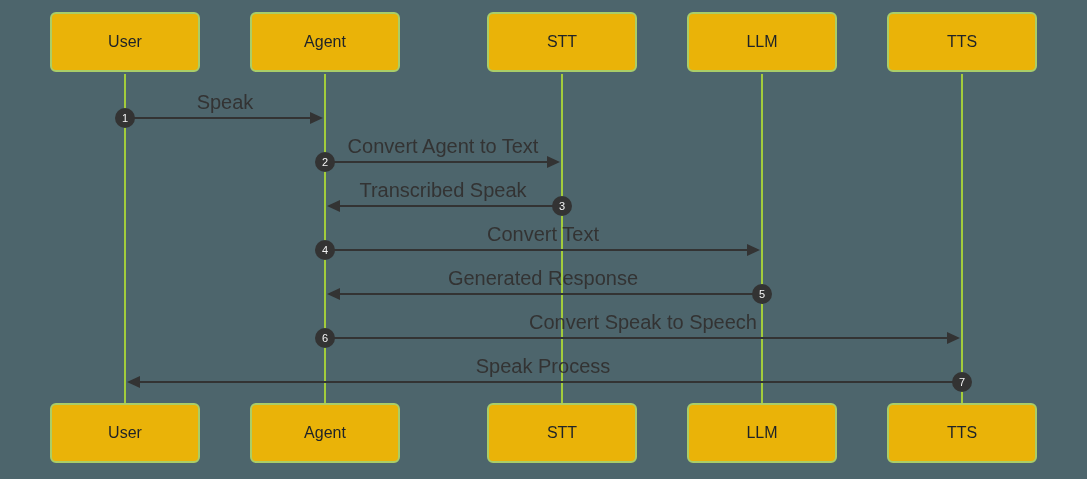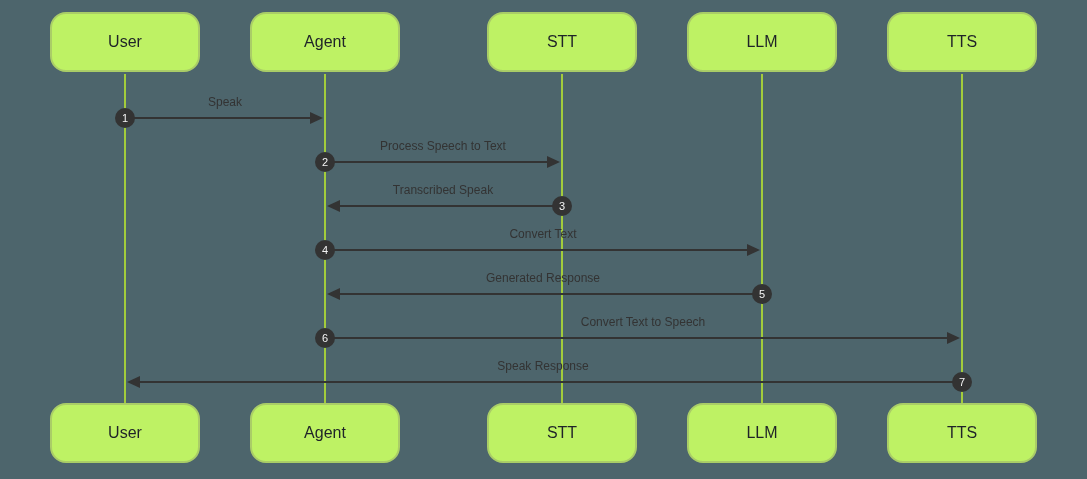--- a/index.html
+++ b/index.html
@@ -7,40 +7,40 @@
     width: 1087px; height: 479px; overflow: hidden;
     font-family: "Liberation Sans", "DejaVu Sans", sans-serif;
   }
   #stage {
     position: relative; width: 1087px; height: 479px;
     background: #4d656c;
   }
   .actor-box {
     position: absolute;
     width: 150px; height: 60px;
-    background: #bef264;
+    background: #eab308;
     border: 2px solid #aacd67;
-    border-radius: 16px;
+    border-radius: 6px;
     box-sizing: border-box;
     display: flex; align-items: center; justify-content: center;
     font-size: 16px; color: #1f2328;
   }
   .lifeline {
     position: absolute;
     width: 2px; top: 74px; height: 329px;
     background: #a3cc3c;
   }
   .msg-line {
     position: absolute; height: 2px; background: #333333;
   }
   .msg-label {
     position: absolute;
     transform: translateX(-50%);
     height: 18px; line-height: 18px;
-    font-size: 12px; color: #333333;
+    font-size: 20px; color: #333333;
     white-space: nowrap;
   }
   .arrowhead {
     position: absolute; width: 0; height: 0;
     border-top: 6px solid transparent;
     border-bottom: 6px solid transparent;
   }
   .arrowhead.right { border-left: 13px solid #333333; }
   .arrowhead.left  { border-right: 13px solid #333333; }
   .seq-badge {
@@ -76,21 +76,21 @@
   <div class="actor-box" style="left:887px;top:403px">TTS</div>
 
   <div>
     <div class="msg-label" style="left:225px;top:93px">Speak</div>
     <div class="msg-line" style="left:125px;top:117px;width:188px"></div>
     <div class="arrowhead right" style="left:310px;top:112px"></div>
     <div class="seq-badge" style="left:115px;top:108px">1</div>
   </div>
 
   <div>
-    <div class="msg-label" style="left:443px;top:137px">Process Speech to Text</div>
+    <div class="msg-label" style="left:443px;top:137px">Convert Agent to Text</div>
     <div class="msg-line" style="left:325px;top:161px;width:225px"></div>
     <div class="arrowhead right" style="left:547px;top:156px"></div>
     <div class="seq-badge" style="left:315px;top:152px">2</div>
   </div>
 
   <div>
     <div class="msg-label" style="left:443px;top:181px">Transcribed Speak</div>
     <div class="msg-line" style="left:337px;top:205px;width:225px"></div>
     <div class="arrowhead left" style="left:327px;top:200px"></div>
     <div class="seq-badge" style="left:552px;top:196px">3</div>
@@ -104,26 +104,26 @@
   </div>
 
   <div>
     <div class="msg-label" style="left:543px;top:269px">Generated Response</div>
     <div class="msg-line" style="left:337px;top:293px;width:425px"></div>
     <div class="arrowhead left" style="left:327px;top:288px"></div>
     <div class="seq-badge" style="left:752px;top:284px">5</div>
   </div>
 
   <div>
-    <div class="msg-label" style="left:643px;top:313px">Convert Text to Speech</div>
+    <div class="msg-label" style="left:643px;top:313px">Convert Speak to Speech</div>
     <div class="msg-line" style="left:325px;top:337px;width:625px"></div>
     <div class="arrowhead right" style="left:947px;top:332px"></div>
     <div class="seq-badge" style="left:315px;top:328px">6</div>
   </div>
 
   <div>
-    <div class="msg-label" style="left:543px;top:357px">Speak Response</div>
+    <div class="msg-label" style="left:543px;top:357px">Speak Process</div>
     <div class="msg-line" style="left:137px;top:381px;width:825px"></div>
     <div class="arrowhead left" style="left:127px;top:376px"></div>
     <div class="seq-badge" style="left:952px;top:372px">7</div>
   </div>
 
 </div>
 
 </body></html>

